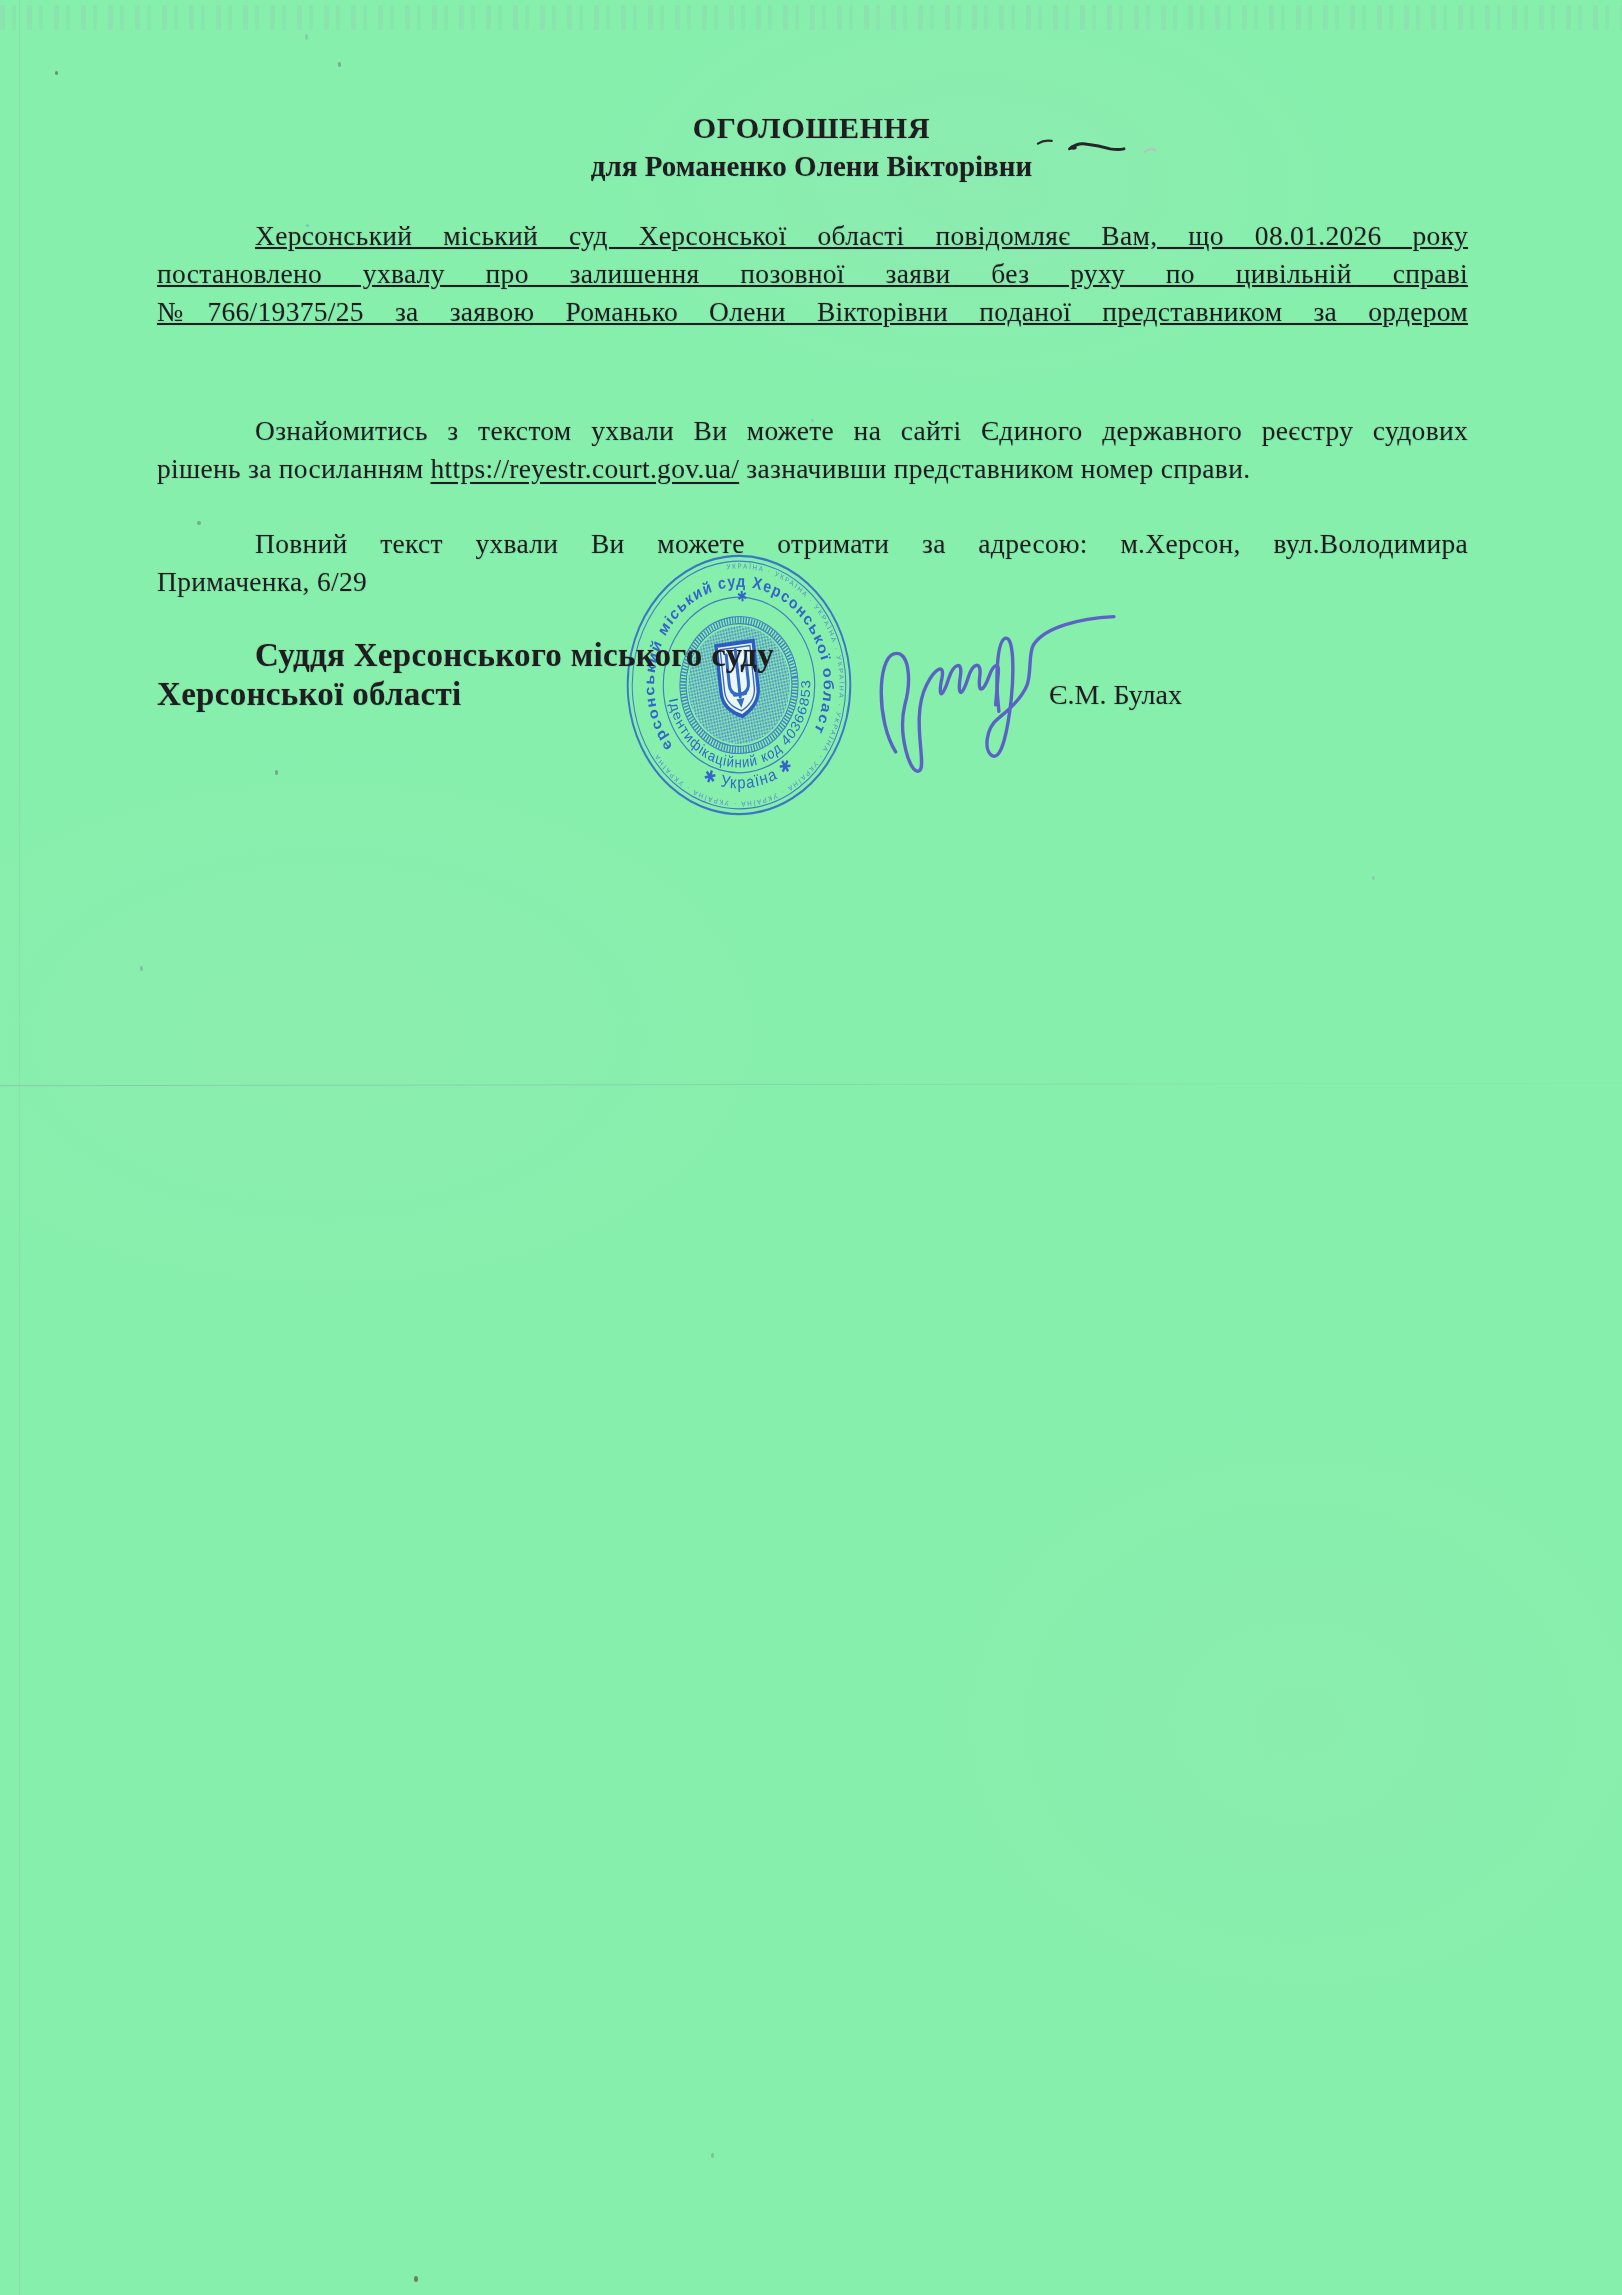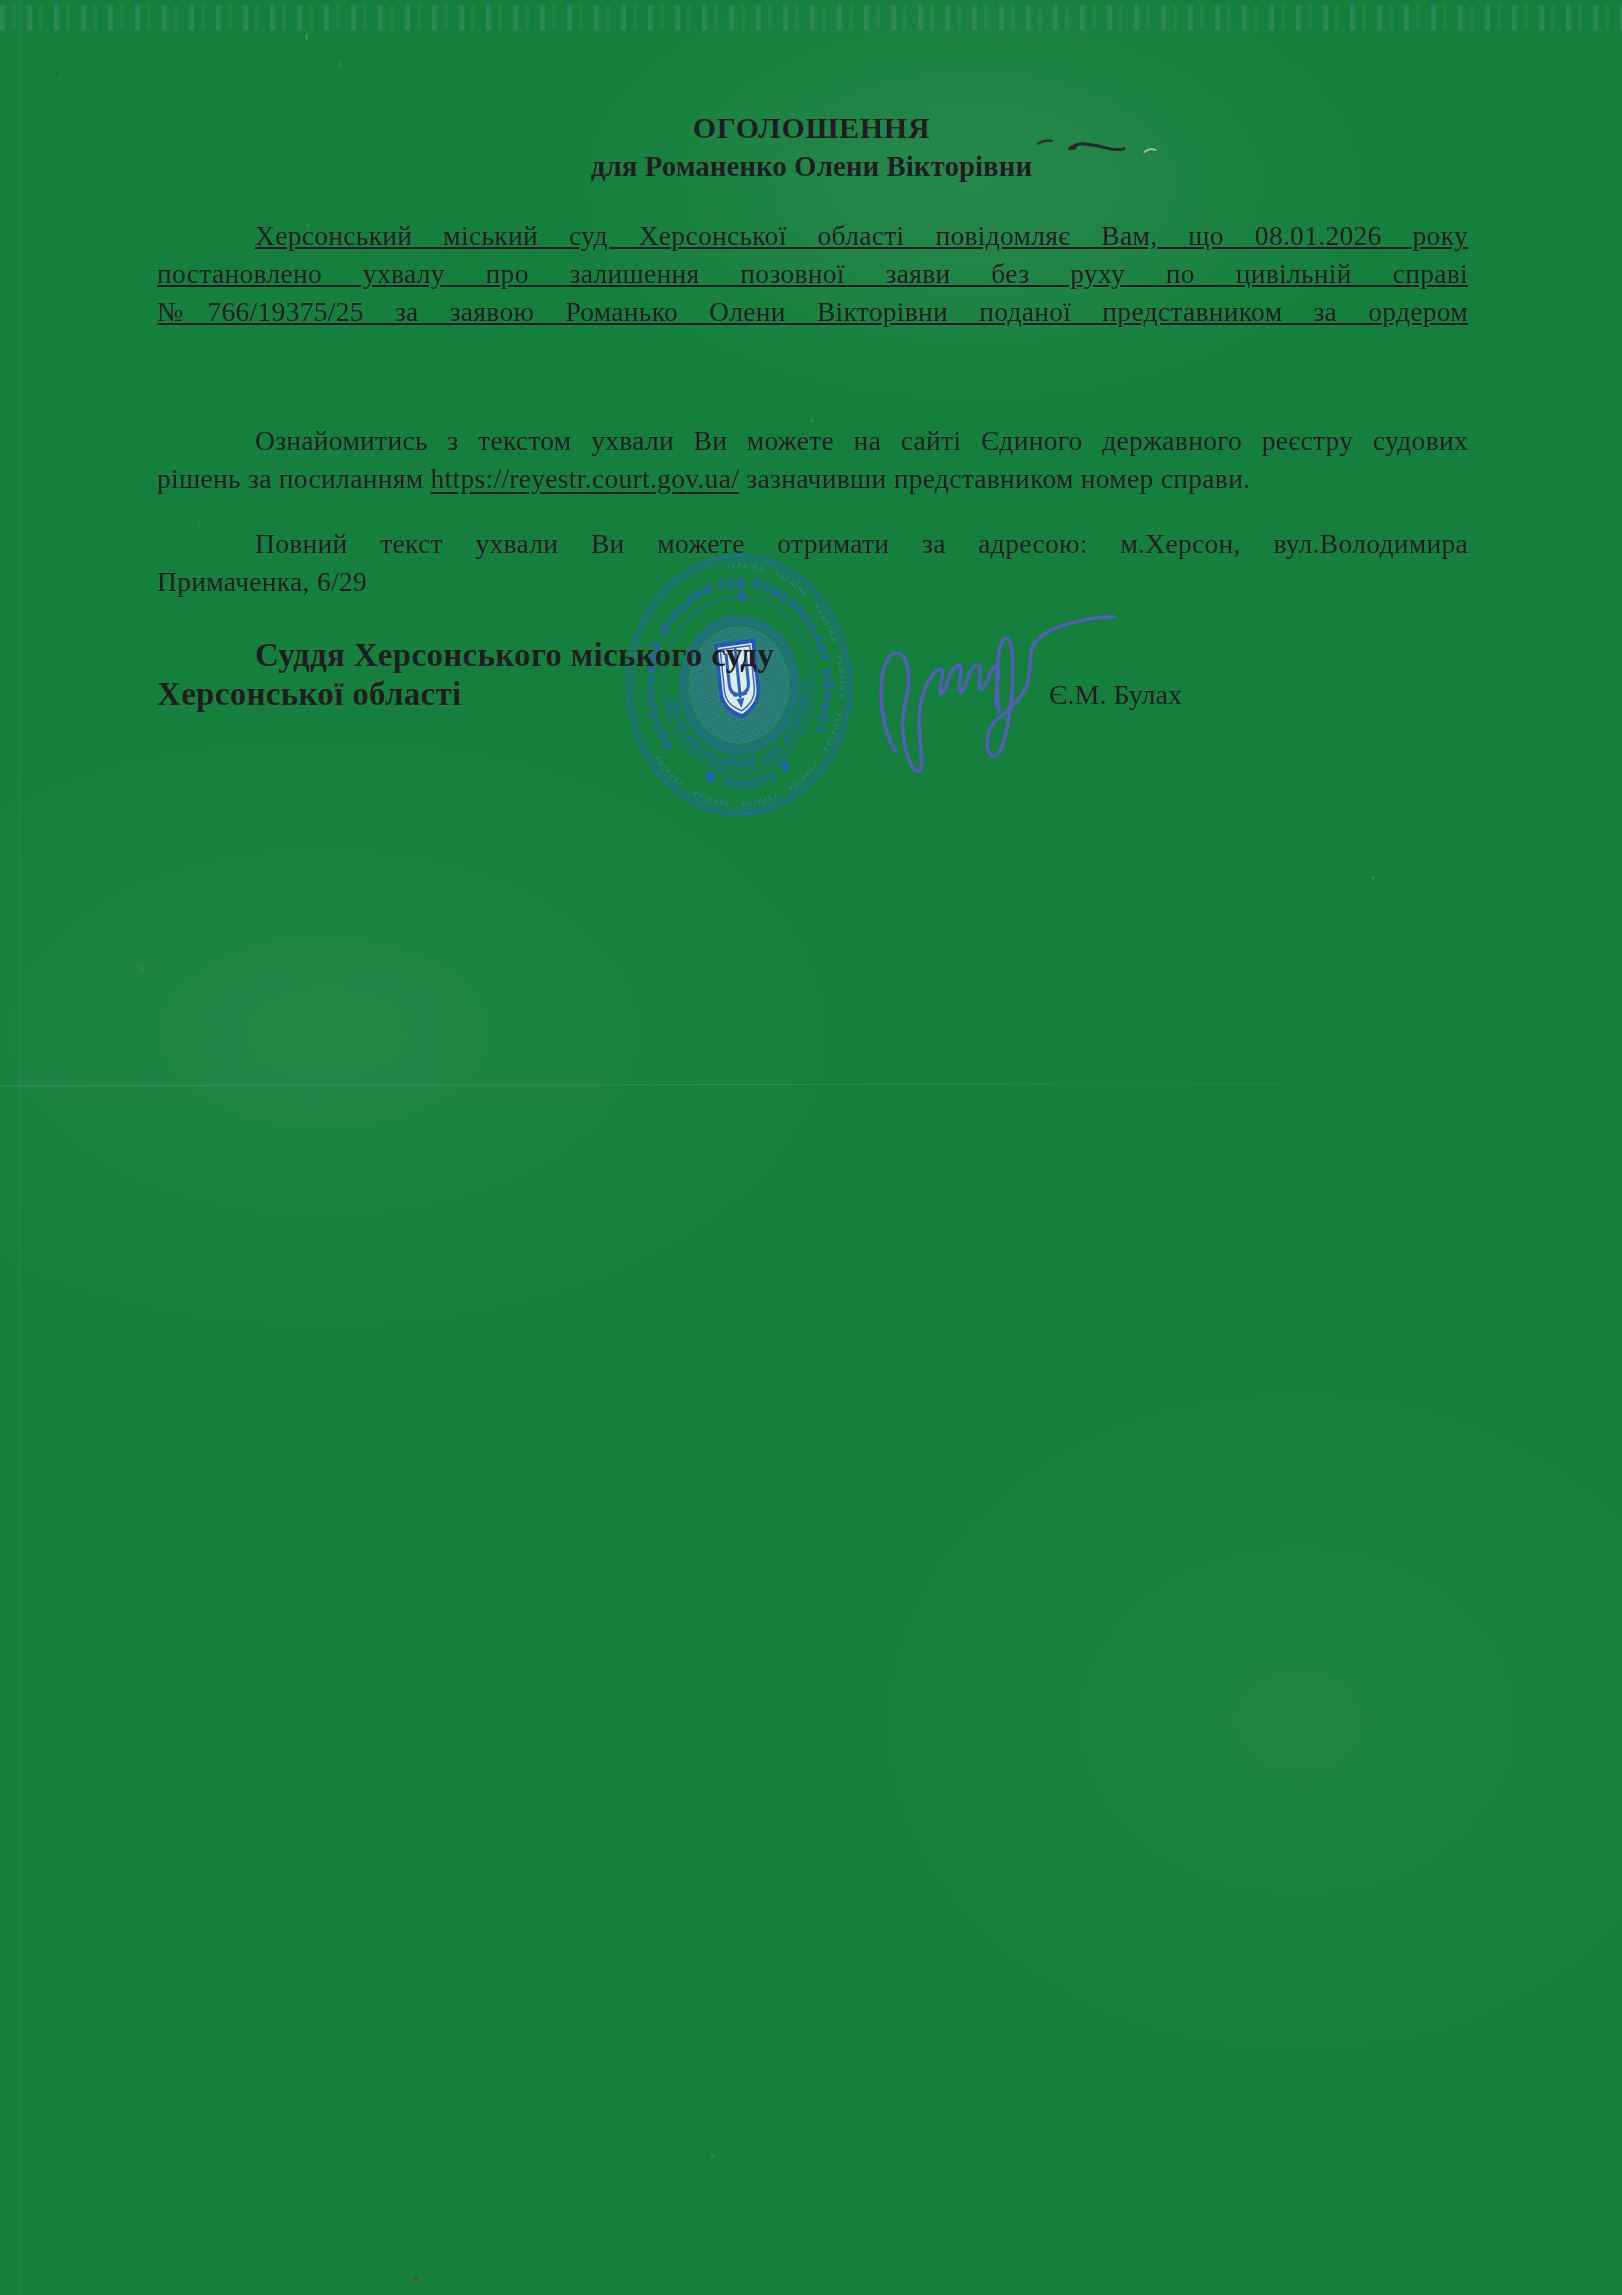--- a/index.html
+++ b/index.html
@@ -1,20 +1,20 @@
 <!DOCTYPE html>
 <html style="font-size:10.5px"><head>
 <meta charset="utf-8">
 <style>
   html,body{margin:0;padding:0;background:#888;}
   .page{
     position:relative;
     width:1623px;height:2295px;
     margin:0 auto;
-    background:#15803d;
+    background:#86efac;
     overflow:hidden;
     font-family:"Liberation Serif","DejaVu Serif",serif;
     color:#1e1d20;
   }
   
   .page::before{
     content:"";position:absolute;inset:0;pointer-events:none;
     background:
       radial-gradient(589px 327px at 60% 8%, rgba(200,205,215,0.10), transparent 70%),
       radial-gradient(785px 458px at 20% 45%, rgba(210,212,208,0.07), transparent 70%),
@@ -94,21 +94,21 @@
     <ellipse cx="60" cy="22" rx="5" ry="3.4" fill="#26262a"></ellipse>
     <path d="M168,29 q 8,-7 17,-3" fill="none" stroke="#b9bcc4" stroke-width="2.6" stroke-linecap="round"></path>
   </svg>
 
   <div class="para ink" style="top:217px;z-index:4;text-decoration:underline;">
     <div class="tline indent">Херсонський міський суд Херсонської області повідомляє Вам, що 08.01.2026 року</div>
     <div class="tline">постановлено ухвалу про залишення позовної заяви без руху по цивільній справі</div>
     <div class="tline">№766/19375/25 за заявою Романько Олени Вікторівни поданої представником за ордером</div>
   </div>
 
-  <div class="para ink" style="top:412px;z-index:4;margin-top:10px;">
+  <div class="para ink" style="top:412px;z-index:4;">
     <div class="tline indent">Ознайомитись з текстом ухвали Ви можете на сайті Єдиного державного реєстру судових</div>
     <div class="tline last"><span>рішень за посиланням </span><a class="url-link" href="#">https://reyestr.court.gov.ua/</a><span> зазначивши представником номер справи.</span></div>
   </div>
 
   <div class="para ink" style="top:525px;z-index:4;">
     <div class="tline indent">Повний текст ухвали Ви можете отримати за адресою: м.Херсон, вул.Володимира</div>
     <div class="tline last">Примаченка, 6/29</div>
   </div>
 
   <svg class="stamp-wrap" viewBox="-200 -200 400 400" preserveAspectRatio="none" font-family="Liberation Sans, sans-serif">

